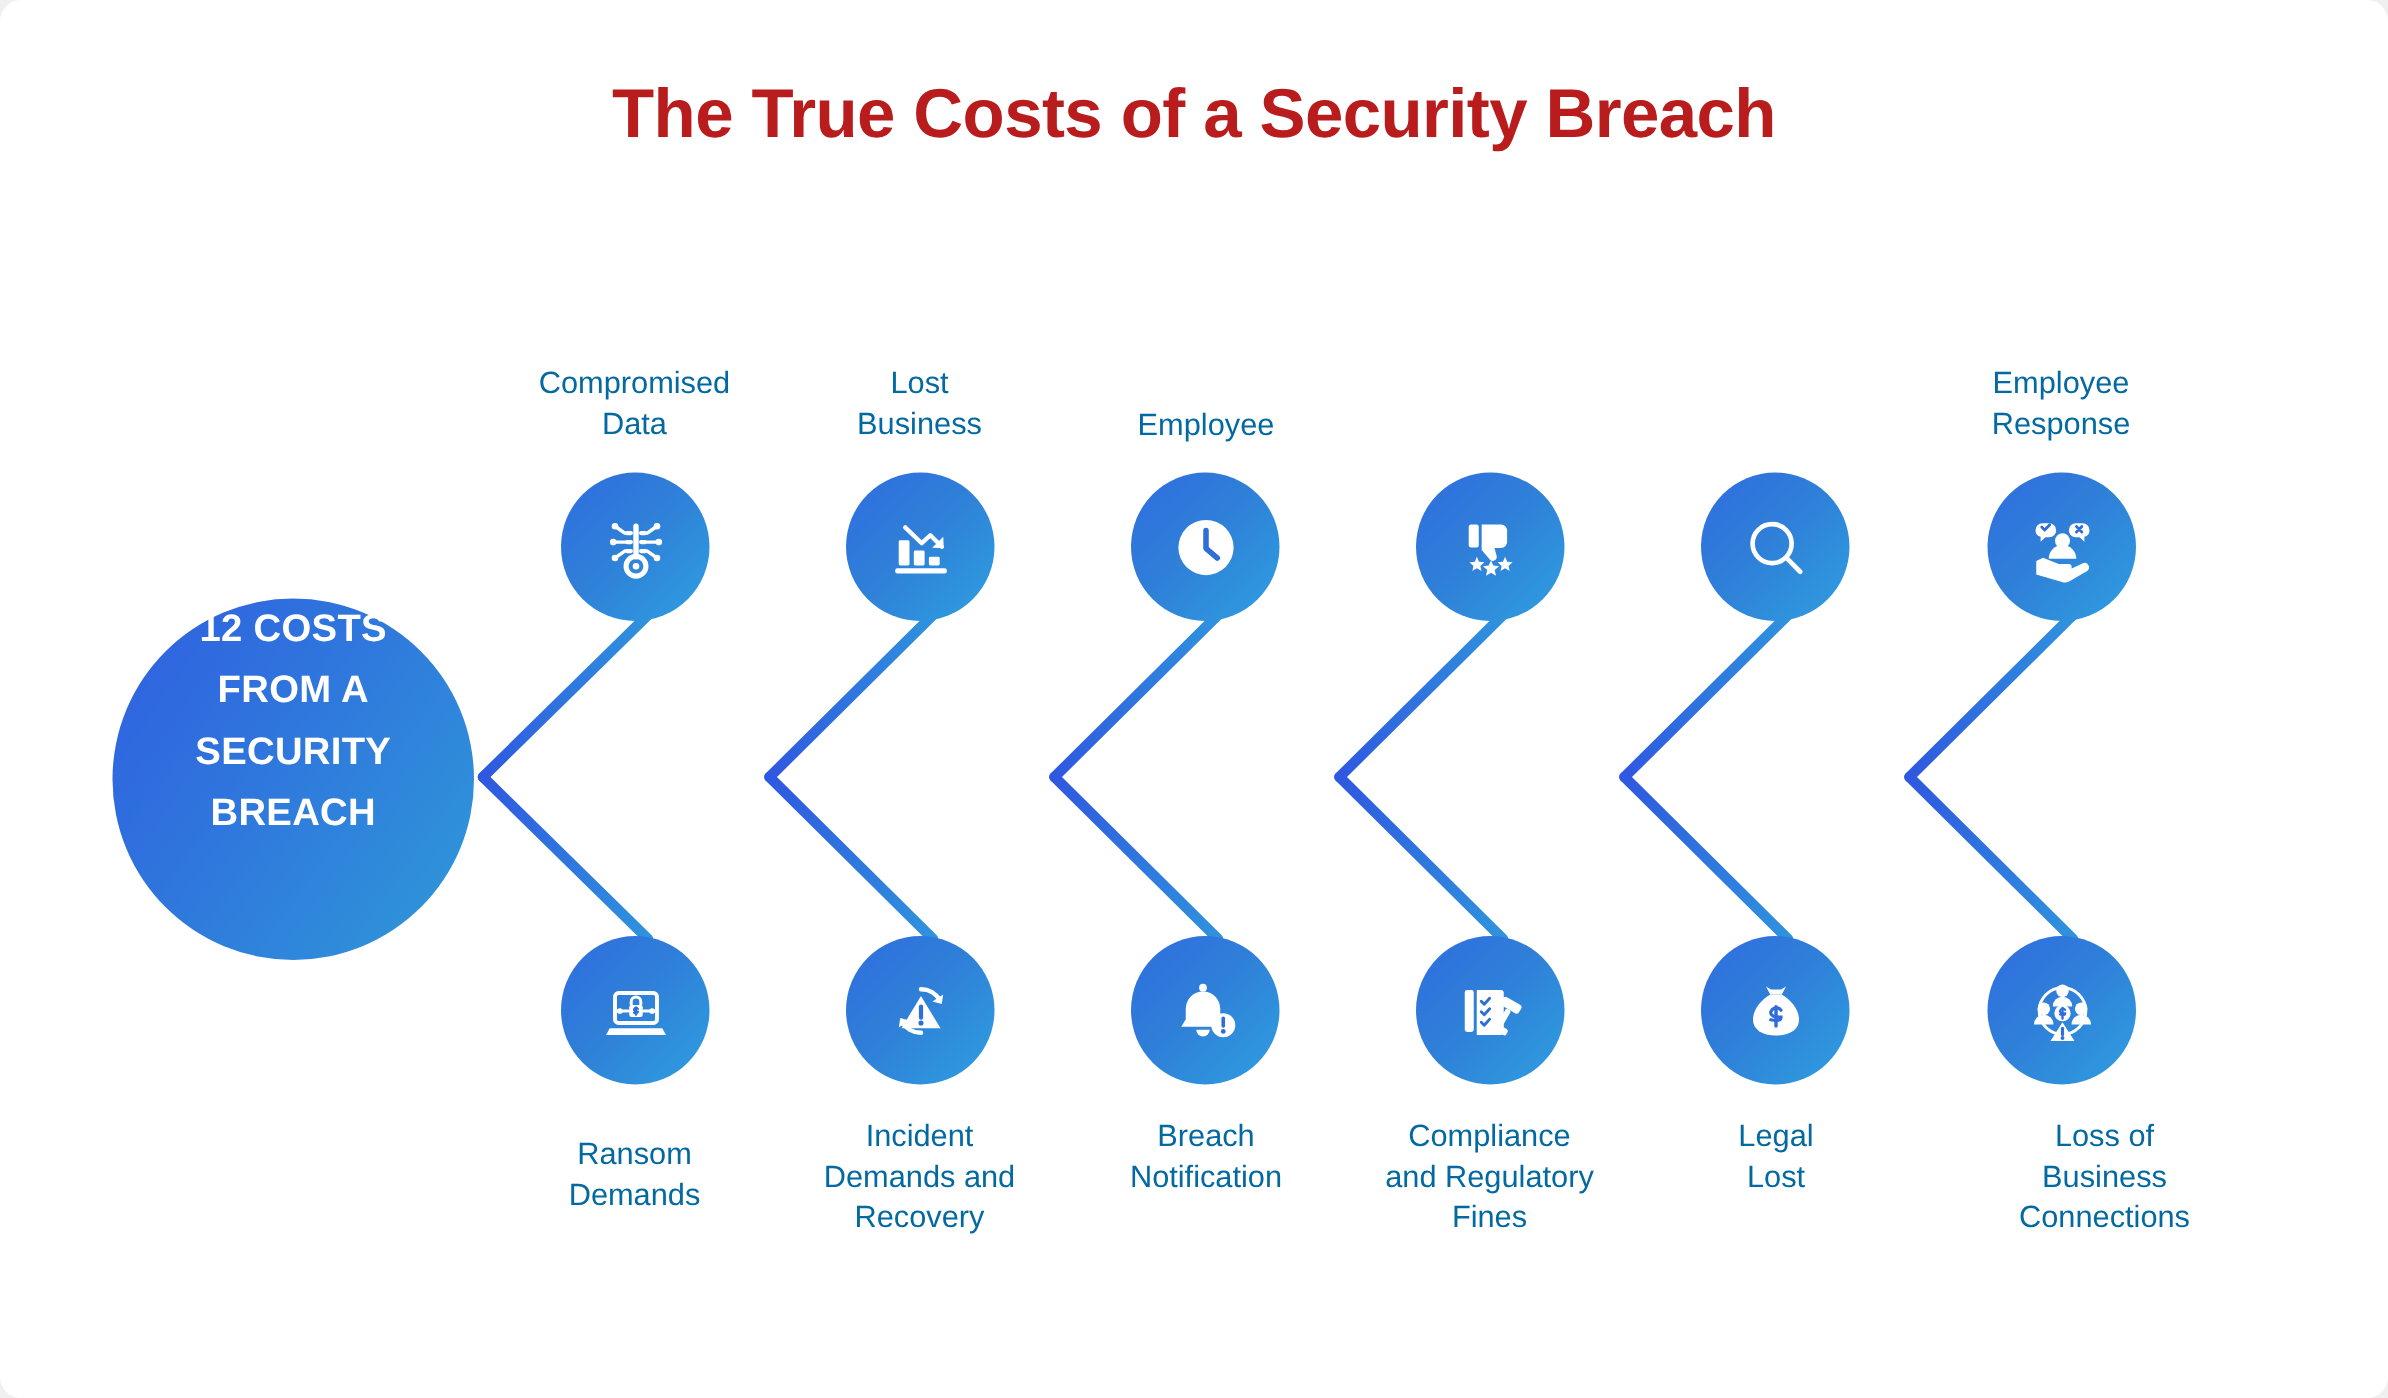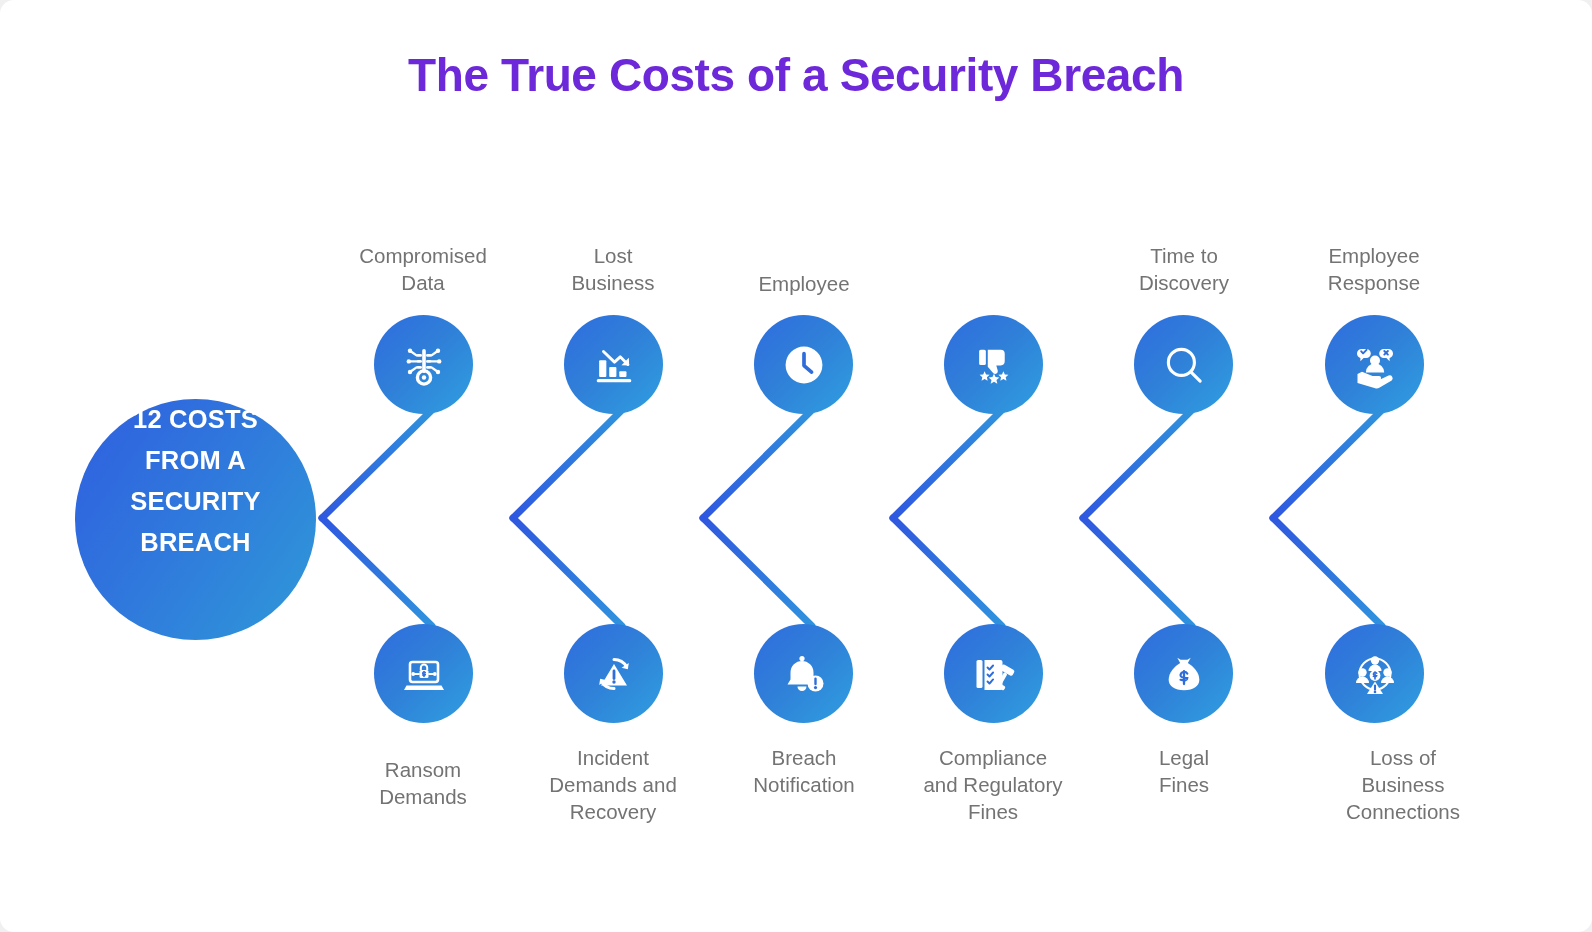--- a/index.html
+++ b/index.html
@@ -16,42 +16,42 @@
     border-radius: 14px;
     overflow: hidden;
   }
   #title {
     position: absolute;
     left: 0; right: 0; top: 48px;
     text-align: center;
     font-size: 46px;
     font-weight: 700;
     letter-spacing: -0.4px;
-    color: #6d28d9;
+    color: #b91c1c;
   }
   #fishbone {
     position: absolute;
     left: 0; top: 0;
     width: 1592px; height: 932px;
   }
   .bubble {
     position: absolute;
     border-radius: 50%;
     display: flex;
     align-items: center;
     justify-content: center;
     background: linear-gradient(135deg, #2f6de0 0%, #2f7fd8 45%, #2f9fe0 100%);
   }
   .bubble svg { display: block; }
   .node-label {
     position: absolute;
     text-align: center;
     font-size: 20.5px;
     line-height: 27px;
-    color: #737373;
+    color: #0369a1;
     white-space: pre-line;
   }
   #center-circle {
     position: absolute;
     left: 75px; top: 399px;
     width: 241px; height: 241px;
     border-radius: 50%;
     background: linear-gradient(125deg, #2f5fe0 0%, #2f74dd 40%, #2f9ad8 100%);
     display: flex;
     justify-content: center;
@@ -166,22 +166,20 @@
   <div class="bubble" style="left:944px; top:315px; width:99px; height:99px;">
     <svg width="46" height="46" viewBox="0 0 48 48" fill="#fff">
       <rect x="8.5" y="8" width="7" height="16" rx="1.6"></rect>
       <path d="M17.5 8 h13.5 a4.2 4.2 0 0 1 4.2 4.2 v8 a4.2 4.2 0 0 1 -4.2 4.2 h-4.6 l1.5 5.4 a2.8 2.8 0 0 1 -4.6 2.8 l-5.8 -6.9 z"></path>
       <path d="M14.2 30.5 l1.5 3.4 l3.7 .4 l-2.8 2.5 l.8 3.6 l-3.2 -1.9 l-3.2 1.9 l.8 -3.6 l-2.8 -2.5 l3.7 -.4 z"></path>
       <path d="M24 33 l1.6 3.6 l4 .4 l-3 2.7 l.9 3.9 l-3.5 -2.1 l-3.5 2.1 l.9 -3.9 l-3 -2.7 l4 -.4 z"></path>
       <path d="M33.8 30.5 l1.5 3.4 l3.7 .4 l-2.8 2.5 l.8 3.6 l-3.2 -1.9 l-3.2 1.9 l.8 -3.6 l-2.8 -2.5 l3.7 -.4 z"></path>
     </svg>
   </div>
 
-  <div class="node-label" style="left:1084px; top:242px; width:200px;">Time to
-Discovery</div>
   <div class="bubble" style="left:1134px; top:315px; width:99px; height:99px;">
     <svg width="50" height="50" viewBox="0 0 48 48">
       <circle cx="21.5" cy="21.5" r="12.5" fill="none" stroke="#fff" stroke-width="3"></circle>
       <path d="M31 31 L39.5 39.5" stroke="#fff" stroke-width="3" stroke-linecap="round"></path>
     </svg>
   </div>
 
   <div class="node-label" style="left:1274px; top:242px; width:200px;">Employee
 Response</div>
   <div class="bubble" style="left:1325px; top:315px; width:99px; height:99px;">
@@ -260,21 +258,21 @@
 
   <div class="bubble" style="left:1134px; top:624px; width:99px; height:99px;">
     <svg width="46" height="46" viewBox="0 0 48 48" fill="#fff">
       <path d="M17 7 l3 5.5 h8 l3 -5.5 l-3.5 2 h-7 z"></path>
       <path d="M20 12.5 h8 c6 3.5 12 10 12 17.5 0 6.5 -6 11 -16 11 s-16 -4.5 -16 -11 c0 -7.5 6 -14 12 -17.5 z"></path>
       <path d="M24 21 v13.5" stroke="#2f6ddb" stroke-width="2.4" stroke-linecap="round"></path>
       <path d="M27.5 23.5 a4 4 0 0 0 -7.2 1.6 q0 3.2 7.2 3.2 q0 3.4 -7.2 1.8" fill="none" stroke="#2f6ddb" stroke-width="2.2" stroke-linecap="round"></path>
     </svg>
   </div>
   <div class="node-label" style="left:1084px; top:744px; width:200px;">Legal
-Fines</div>
+Lost</div>
 
   <div class="bubble" style="left:1325px; top:624px; width:99px; height:99px;">
     <svg width="48" height="48" viewBox="0 0 48 48" fill="#fff">
       <circle cx="24" cy="24" r="15.5" fill="none" stroke="#fff" stroke-width="2"></circle>
       <circle cx="24" cy="10.5" r="4.2"></circle>
       <path d="M17.5 21 a6.5 6.5 0 0 1 13 0 z"></path>
       <circle cx="11.5" cy="22.5" r="4.2"></circle>
       <path d="M5 33 a6.5 6.5 0 0 1 13 0 z"></path>
       <circle cx="36.5" cy="22.5" r="4.2"></circle>
       <path d="M30 33 a6.5 6.5 0 0 1 13 0 z"></path>

